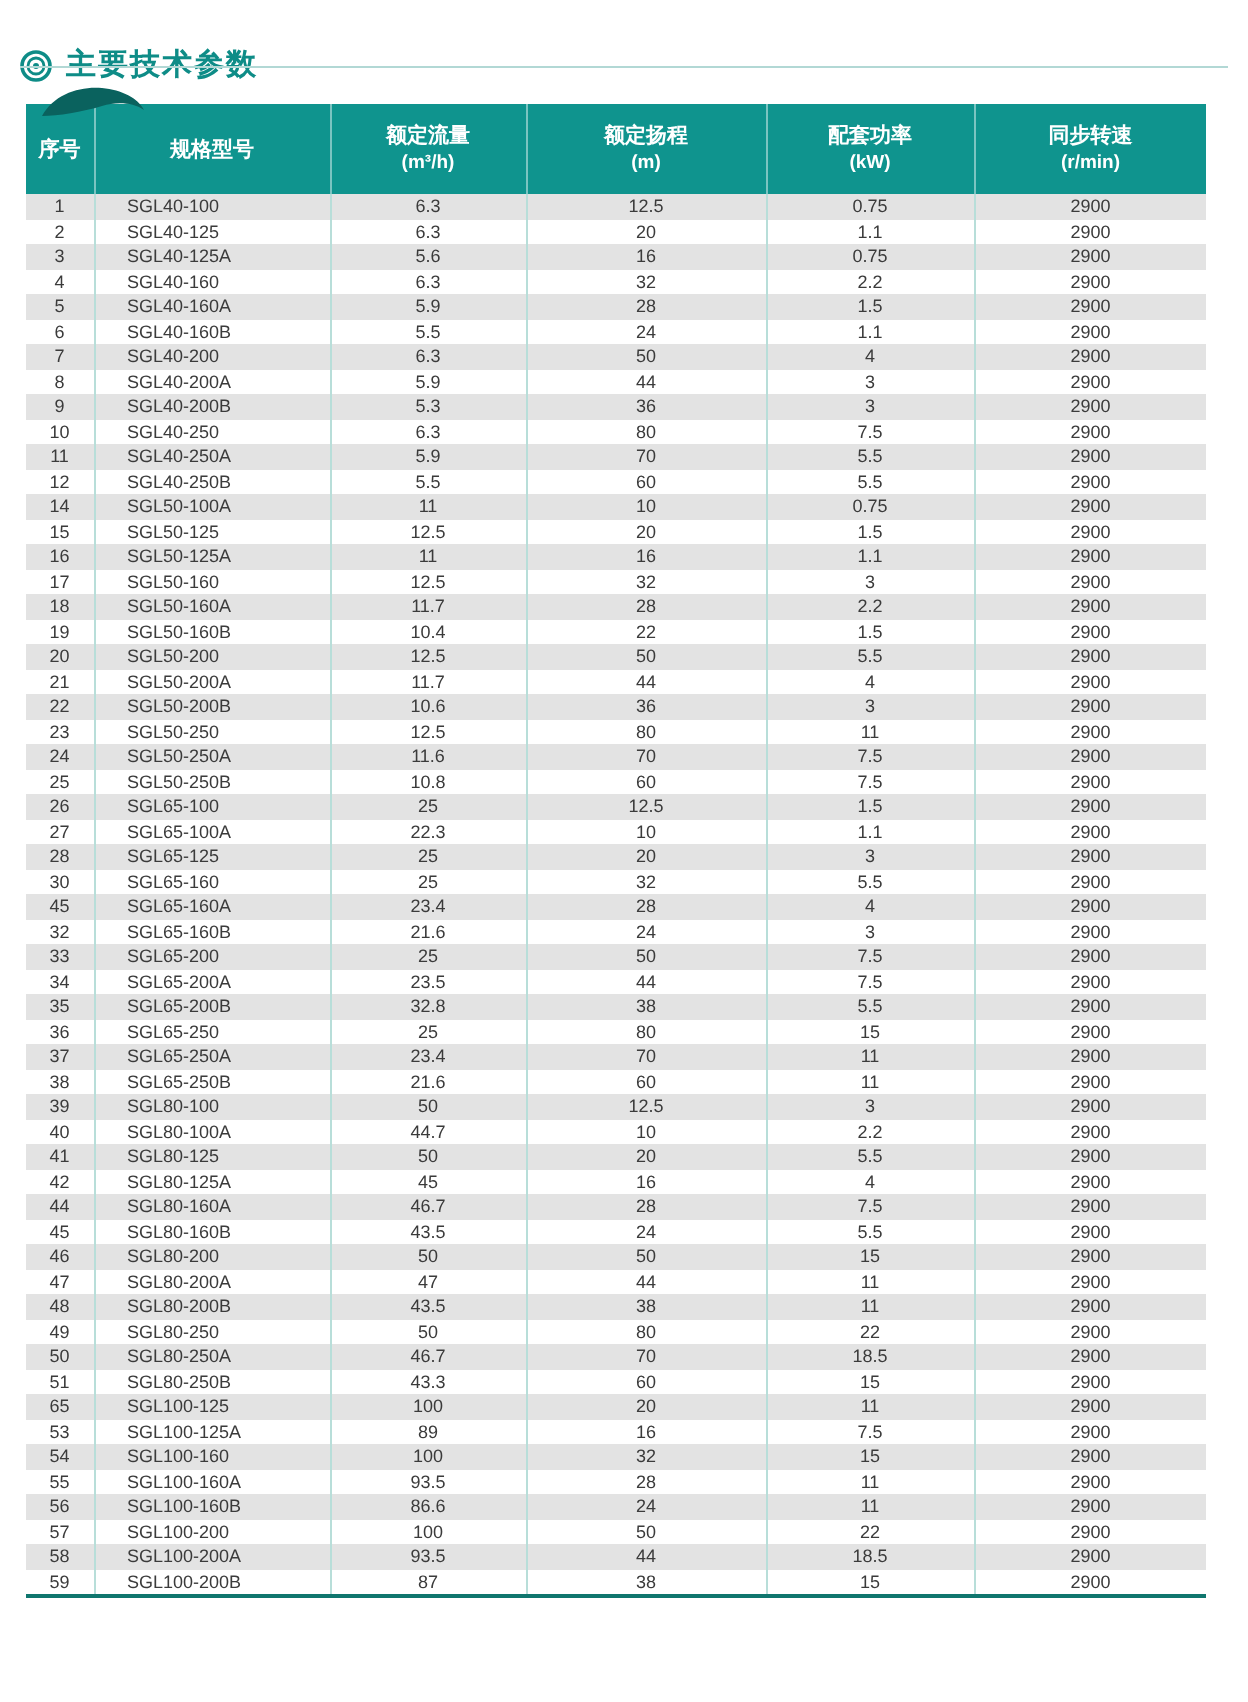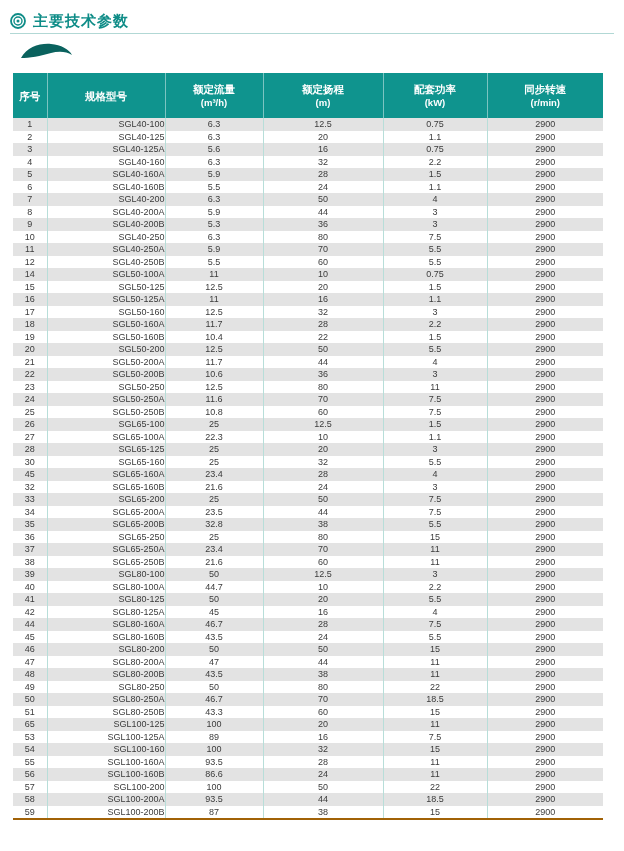--- a/index.html
+++ b/index.html
@@ -2,47 +2,47 @@
 <html><head>
 <meta charset="utf-8">
 <style>
   html,body{margin:0;padding:0;}
   body{
     width:624px;height:851px;position:relative;overflow:hidden;
     background:#ffffff;font-family:"Liberation Sans",sans-serif;
     -webkit-font-smoothing:antialiased;
   }
   
-  .title-bar{position:absolute;top:12px;left:10px;display:flex;align-items:center;gap:7px;}
+  .title-bar{position:absolute;top:24px;left:10px;display:flex;align-items:center;gap:7px;}
   .title-icon{width:16px;height:16px;display:block;}
   .page-title{
     color:#0e8c87;font-size:15px;font-weight:bold;letter-spacing:1px;line-height:18px;
   }
   .title-rule{
     position:absolute;top:33px;left:10px;width:604px;height:0;
     border-top:1px solid #b2d8d5;
   }
   
   .table-wrap{position:absolute;top:52px;left:13px;width:590px;}
   .curl{position:absolute;top:-9px;left:7px;width:54px;height:16px;z-index:2;}
-  table{border-collapse:collapse;table-layout:fixed;width:590px;border-bottom:2px solid #a16207;margin-top:21px;}
+  table{border-collapse:collapse;table-layout:fixed;width:590px;border-bottom:2px solid #0f766e;}
   thead th{
     background:#0f948e;color:#ffffff;height:45px;padding:0;
     font-size:10.5px;font-weight:bold;text-align:center;vertical-align:middle;line-height:12px;
   }
   thead th + th{border-left:1px solid rgba(255,255,255,0.45);}
   thead .unit{font-size:9.5px;font-weight:bold;margin-top:2px;}
   tbody td{
     height:12.5px;padding:0;font-size:9px;line-height:12.5px;color:#3b3b3b;
     text-align:center;vertical-align:middle;white-space:nowrap;overflow:hidden;
   }
   tbody td + td{border-left:1px solid #b8ded9;}
   tbody tr:nth-child(odd){background:#e3e3e3;}
   tbody tr:nth-child(even){background:#ffffff;}
-  tbody td.model{text-align:right;padding-left:16px;}
+  tbody td.model{text-align:left;padding-left:16px;}
 </style>
 </head>
 <body>
 
 <div class="title-bar">
   <svg class="title-icon" viewBox="0 0 16 16">
     <circle cx="8" cy="8" r="7" fill="none" stroke="#0e8c87" stroke-width="1.8"></circle>
     <circle cx="8" cy="8" r="4" fill="none" stroke="#0e8c87" stroke-width="1.4"></circle>
     <circle cx="8" cy="8" r="1.5" fill="#0e8c87"></circle>
   </svg>

